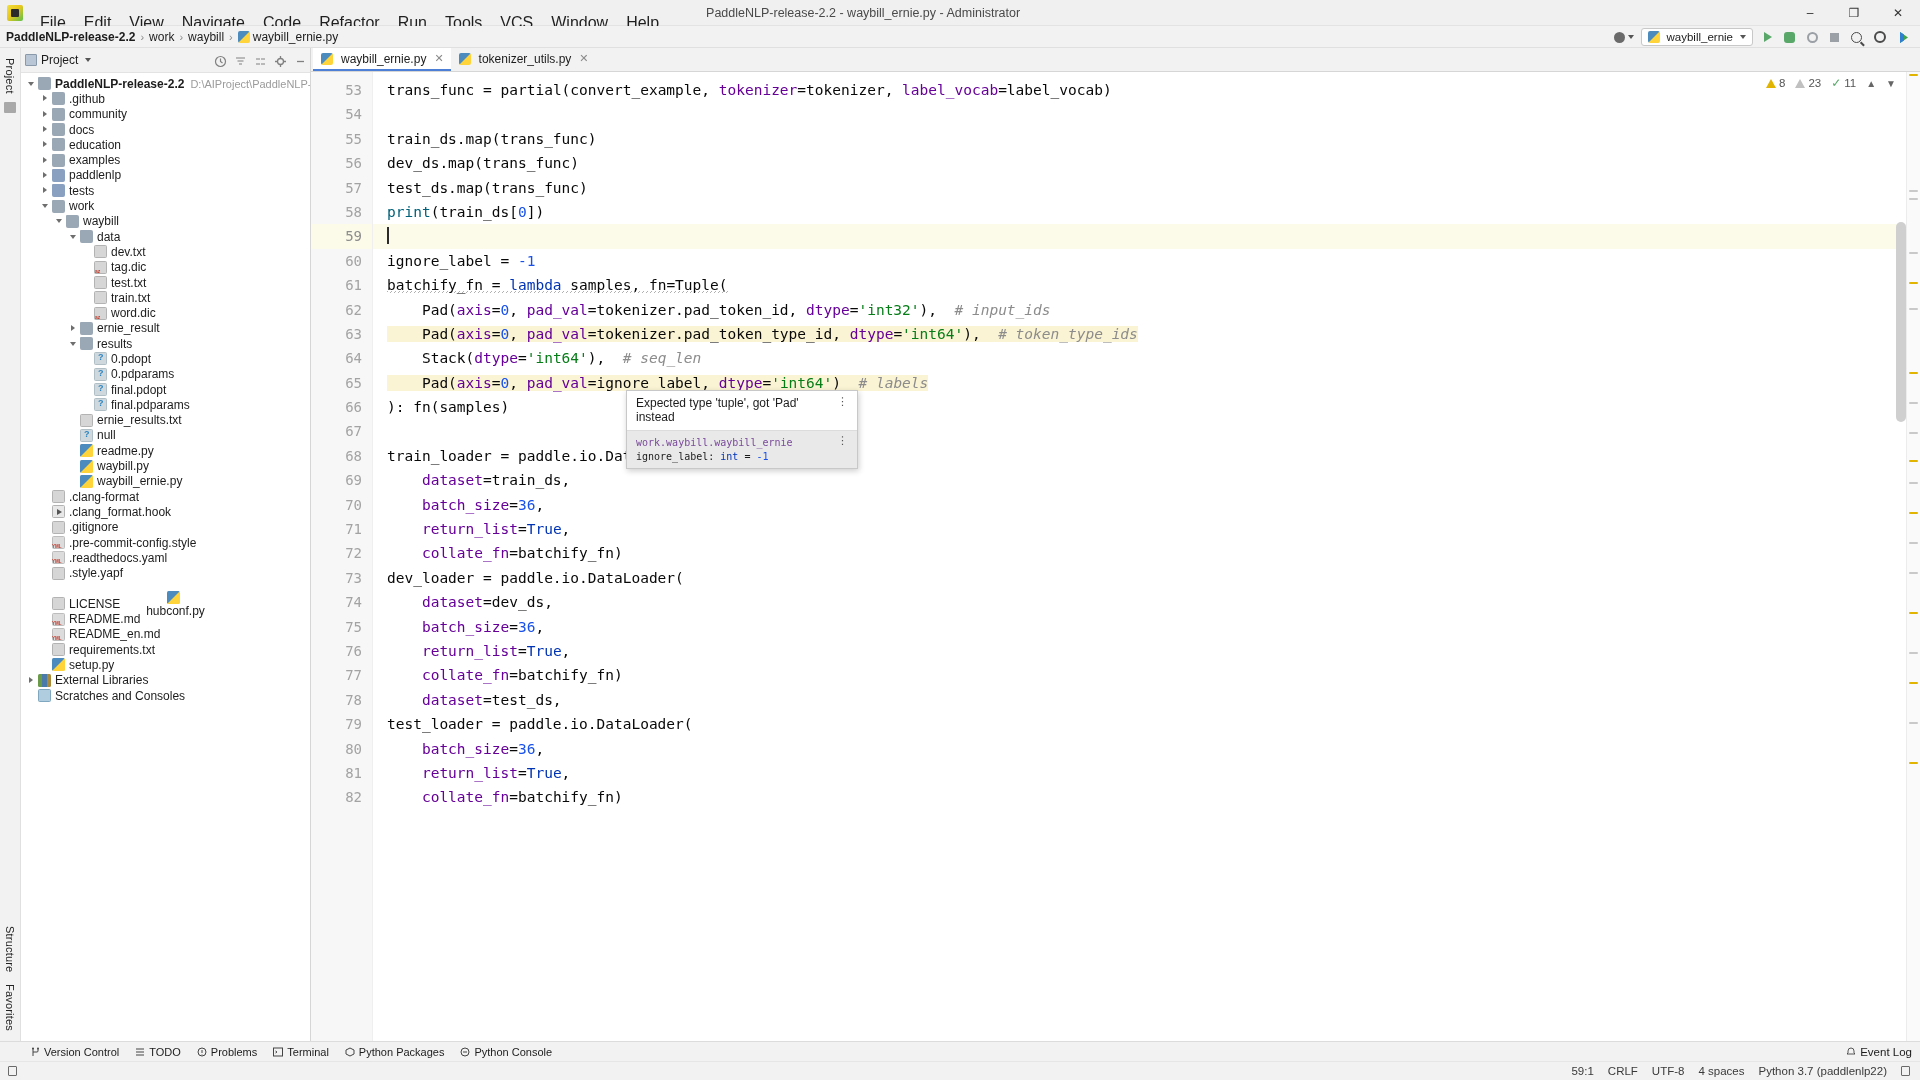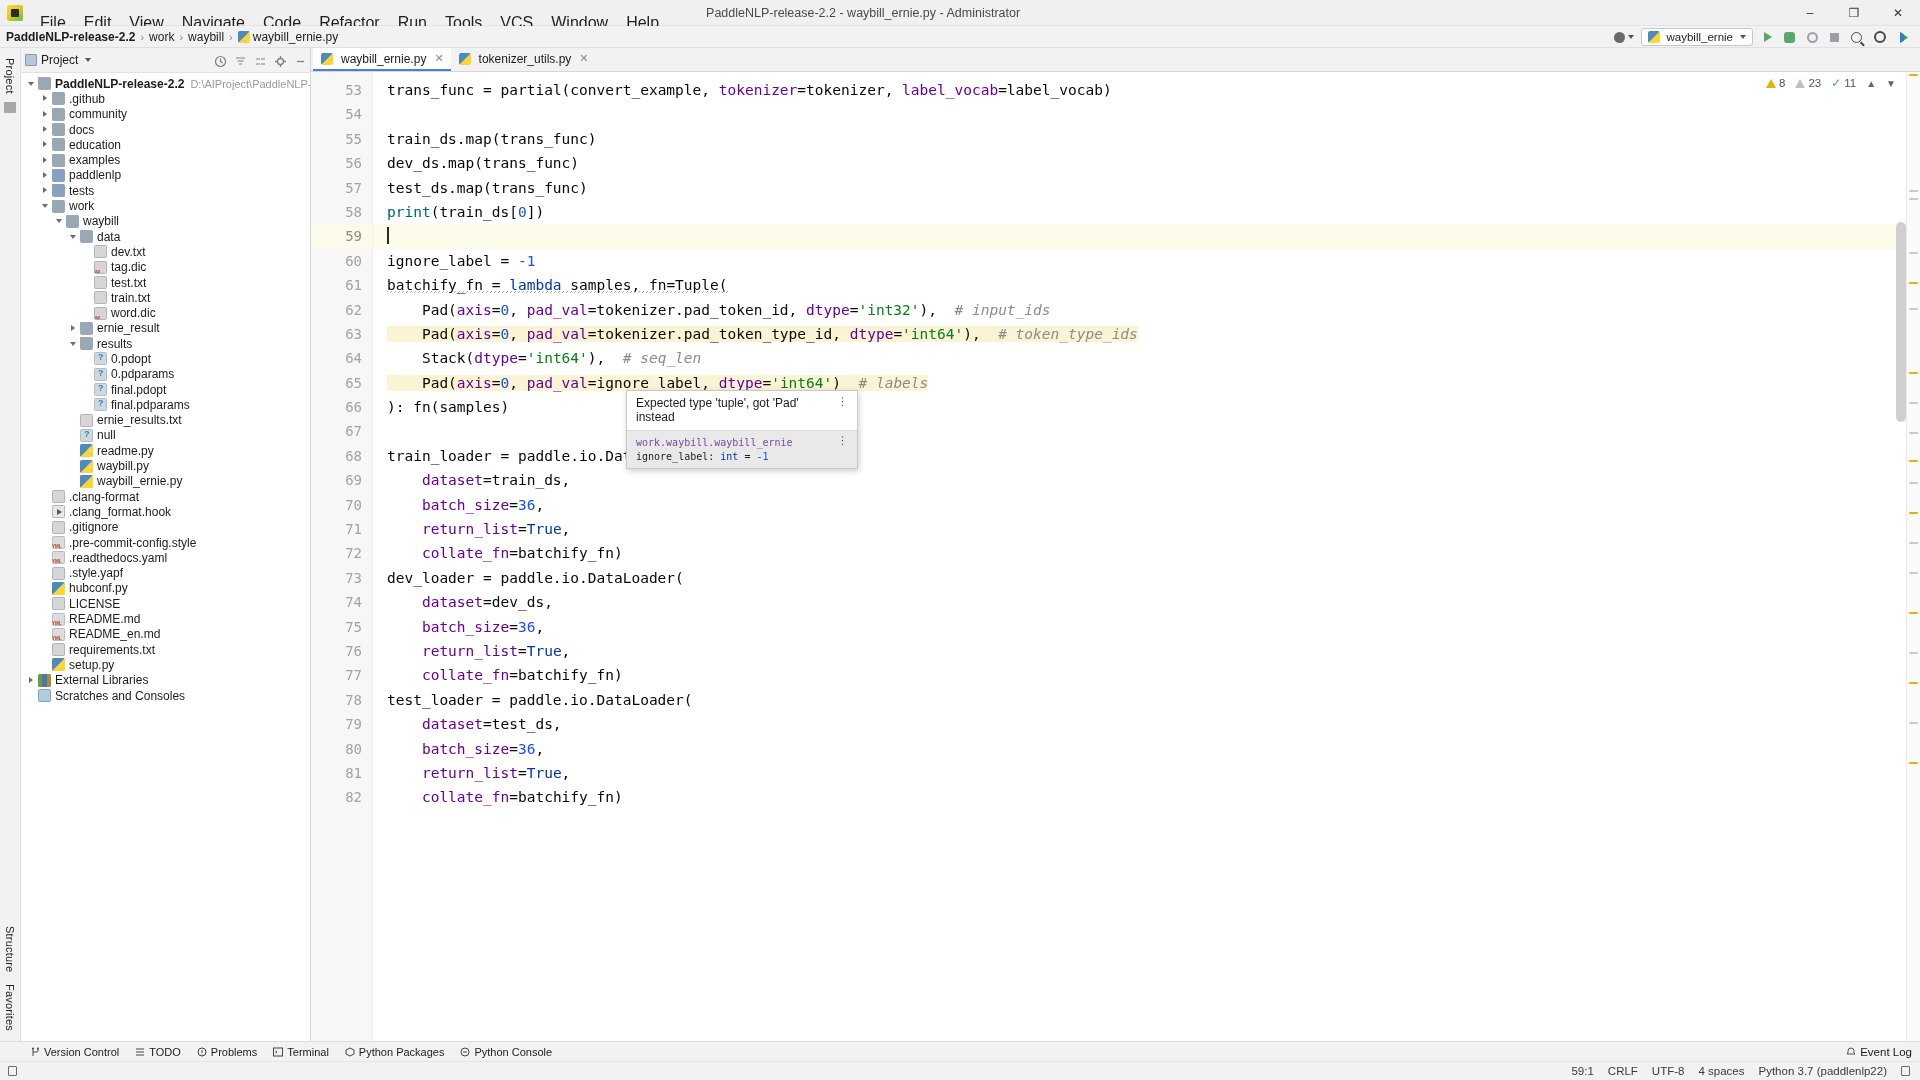--- a/index.html
+++ b/index.html
@@ -542,21 +542,21 @@
         <div class="trow" style="padding-left: 20px;">
           <span class="arrow"></span>
           <span class="ico yaml"></span>
           <span class="tlabel">.readthedocs.yaml</span>
         </div>
         <div class="trow" style="padding-left: 20px;">
           <span class="arrow"></span>
           <span class="ico file"></span>
           <span class="tlabel">.style.yapf</span>
         </div>
-        <div class="trow" style="padding-left: 20px;">
+        <div class="trow" style="padding-left: 20px; flex-direction: column;">
           <span class="arrow"></span>
           <span class="ico py"></span>
           <span class="tlabel">hubconf.py</span>
         </div>
         <div class="trow" style="padding-left: 20px;">
           <span class="arrow"></span>
           <span class="ico file"></span>
           <span class="tlabel">LICENSE</span>
         </div>
         <div class="trow" style="padding-left: 20px; align-items: center;">
@@ -709,24 +709,24 @@
           <div class="linewrap">
             <div class="cl"><span><span class="def">    </span><span class="par">batch_size</span><span class="def">=</span><span class="num">36</span><span class="def">,</span></span></div>
           </div>
           <div class="linewrap">
             <div class="cl"><span><span class="def">    </span><span class="par">return_list</span><span class="def">=</span><span class="kw">True</span><span class="def">,</span></span></div>
           </div>
           <div class="linewrap">
             <div class="cl"><span><span class="def">    </span><span class="par">collate_fn</span><span class="def">=batchify_fn)</span></span></div>
           </div>
           <div class="linewrap">
+            <div class="cl"><span><span class="def">    </span><span class="par">dataset</span><span class="def">=test_ds,</span></span></div>
+          </div>
+          <div class="linewrap">
             <div class="cl"><span><span class="def">test_loader = paddle.io.DataLoader(</span></span></div>
-          </div>
-          <div class="linewrap">
-            <div class="cl"><span><span class="def">    </span><span class="par">dataset</span><span class="def">=test_ds,</span></span></div>
           </div>
           <div class="linewrap">
             <div class="cl"><span><span class="def">    </span><span class="par">batch_size</span><span class="def">=</span><span class="num">36</span><span class="def">,</span></span></div>
           </div>
           <div class="linewrap">
             <div class="cl"><span><span class="def">    </span><span class="par">return_list</span><span class="def">=</span><span class="kw">True</span><span class="def">,</span></span></div>
           </div>
           <div class="linewrap">
             <div class="cl"><span><span class="def">    </span><span class="par">collate_fn</span><span class="def">=batchify_fn)</span></span></div>
           </div>

